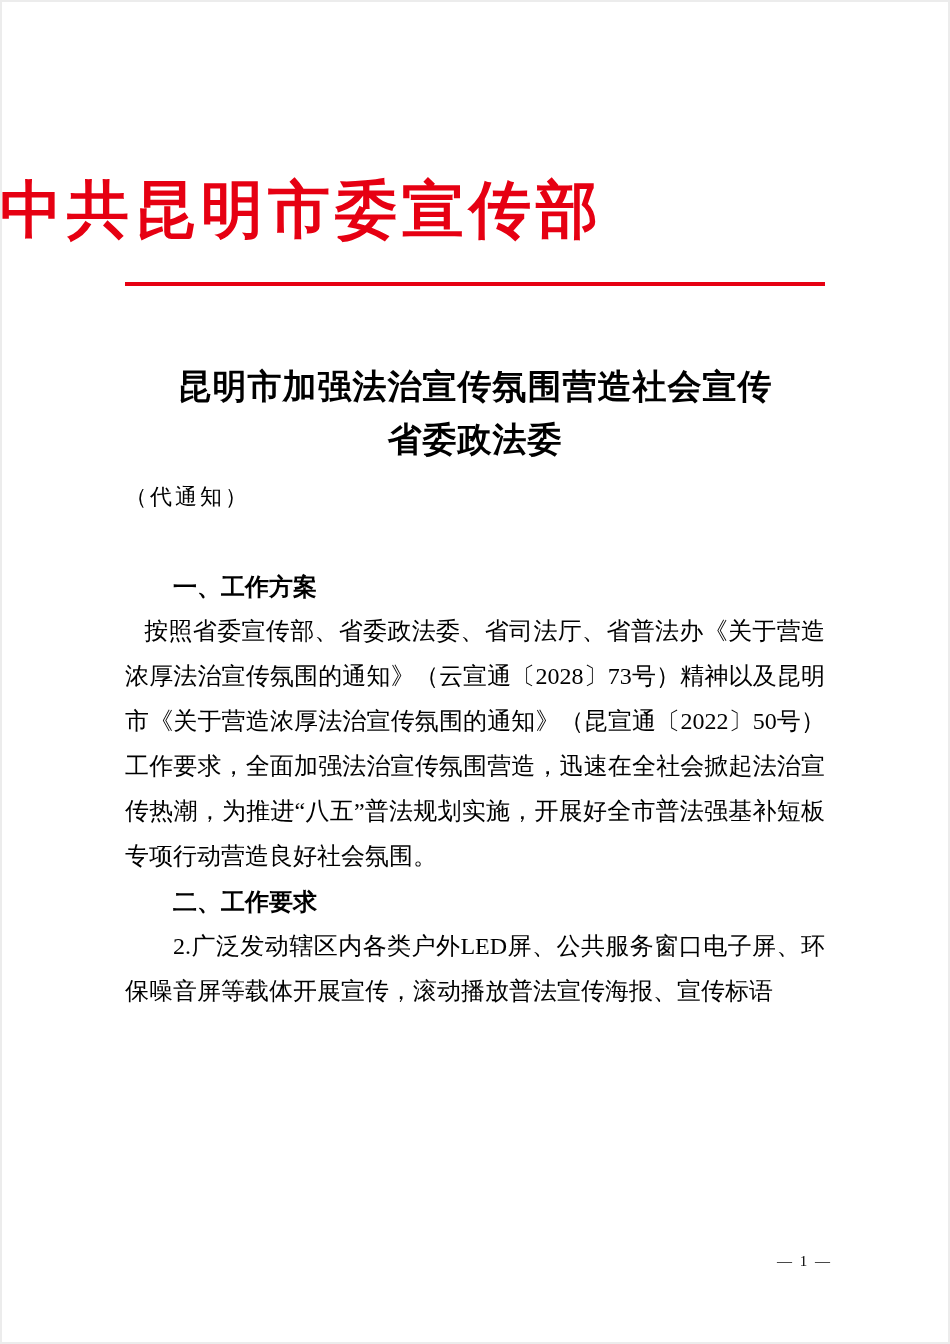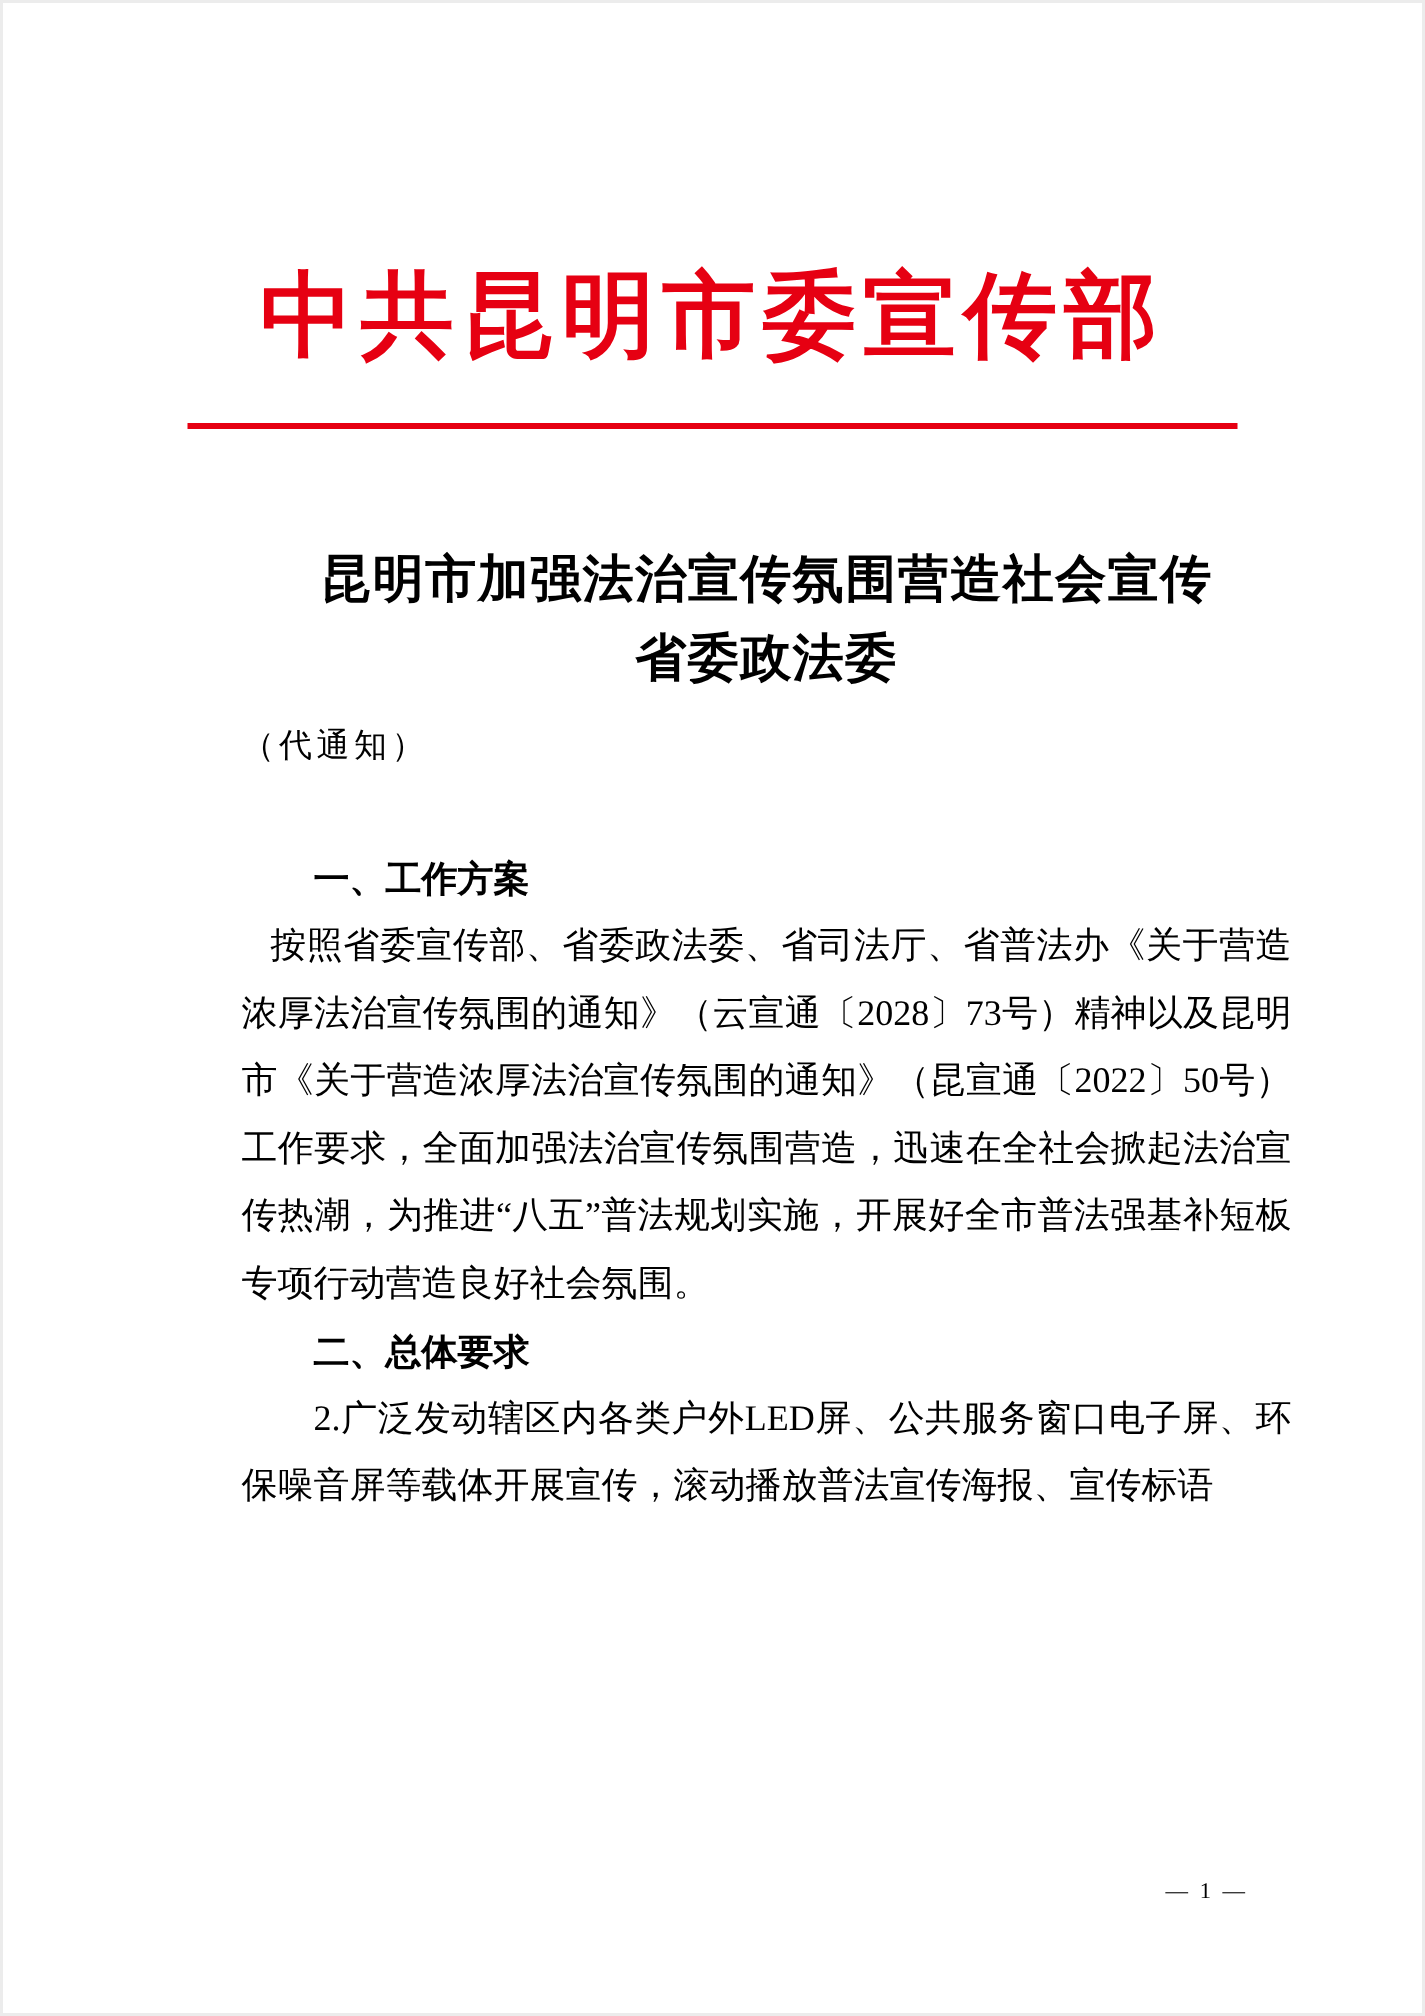--- a/index.html
+++ b/index.html
@@ -20,42 +20,40 @@
     background: #ffffff;
     box-shadow: inset 0 0 0 2px #ececec;
     overflow: hidden;
   }
   .org-name {
     position: absolute;
     top: 168px;
     left: 0;
     width: 100%;
     margin: 0;
-    text-align: center;
     font-size: 62px;
     font-weight: 700;
     color: #e60012;
     letter-spacing: 5px;
     font-family: "Liberation Serif", "DejaVu Serif", serif;
     white-space: nowrap;
   }
   .red-line {
     position: absolute;
     top: 282px;
     left: 125px;
     width: 700px;
     height: 4px;
     background: #e60012;
   }
   .content {
     position: absolute;
     top: 360px;
     left: 125px;
     width: 700px;
-    margin-left: 36px;
   }
   .doc-title {
     margin: 0;
     text-align: center;
     font-size: 34px;
     line-height: 53px;
     font-weight: 700;
     letter-spacing: 1px;
     font-family: "Liberation Sans", "DejaVu Sans", sans-serif;
   }
@@ -112,21 +110,21 @@
 
     <div class="subtitle">（代通知）</div>
 
     <div class="body-text">
 
 
       <h3 class="section-heading">一、工作方案</h3>
 
       <p class="para small-indent">按照省委宣传部、省委政法委、省司法厅、省普法办《关于营造浓厚法治宣传氛围的通知》（云宣通〔2028〕73号）精神以及昆明市《关于营造浓厚法治宣传氛围的通知》（昆宣通〔2022〕50号）工作要求，全面加强法治宣传氛围营造，迅速在全社会掀起法治宣传热潮，为推进“八五”普法规划实施，开展好全市普法强基补短板专项行动营造良好社会氛围。</p>
 
-      <h3 class="section-heading">二、总体要求</h3>
+      <h3 class="section-heading">二、工作要求</h3>
 
       <p class="para">2.广泛发动辖区内各类户外LED屏、公共服务窗口电子屏、环保噪音屏等载体开展宣传，滚动播放普法宣传海报、宣传标语</p>
 
     </div>
   </div>
 
   <div class="page-number">— 1 —</div>
 
 </div>
 

